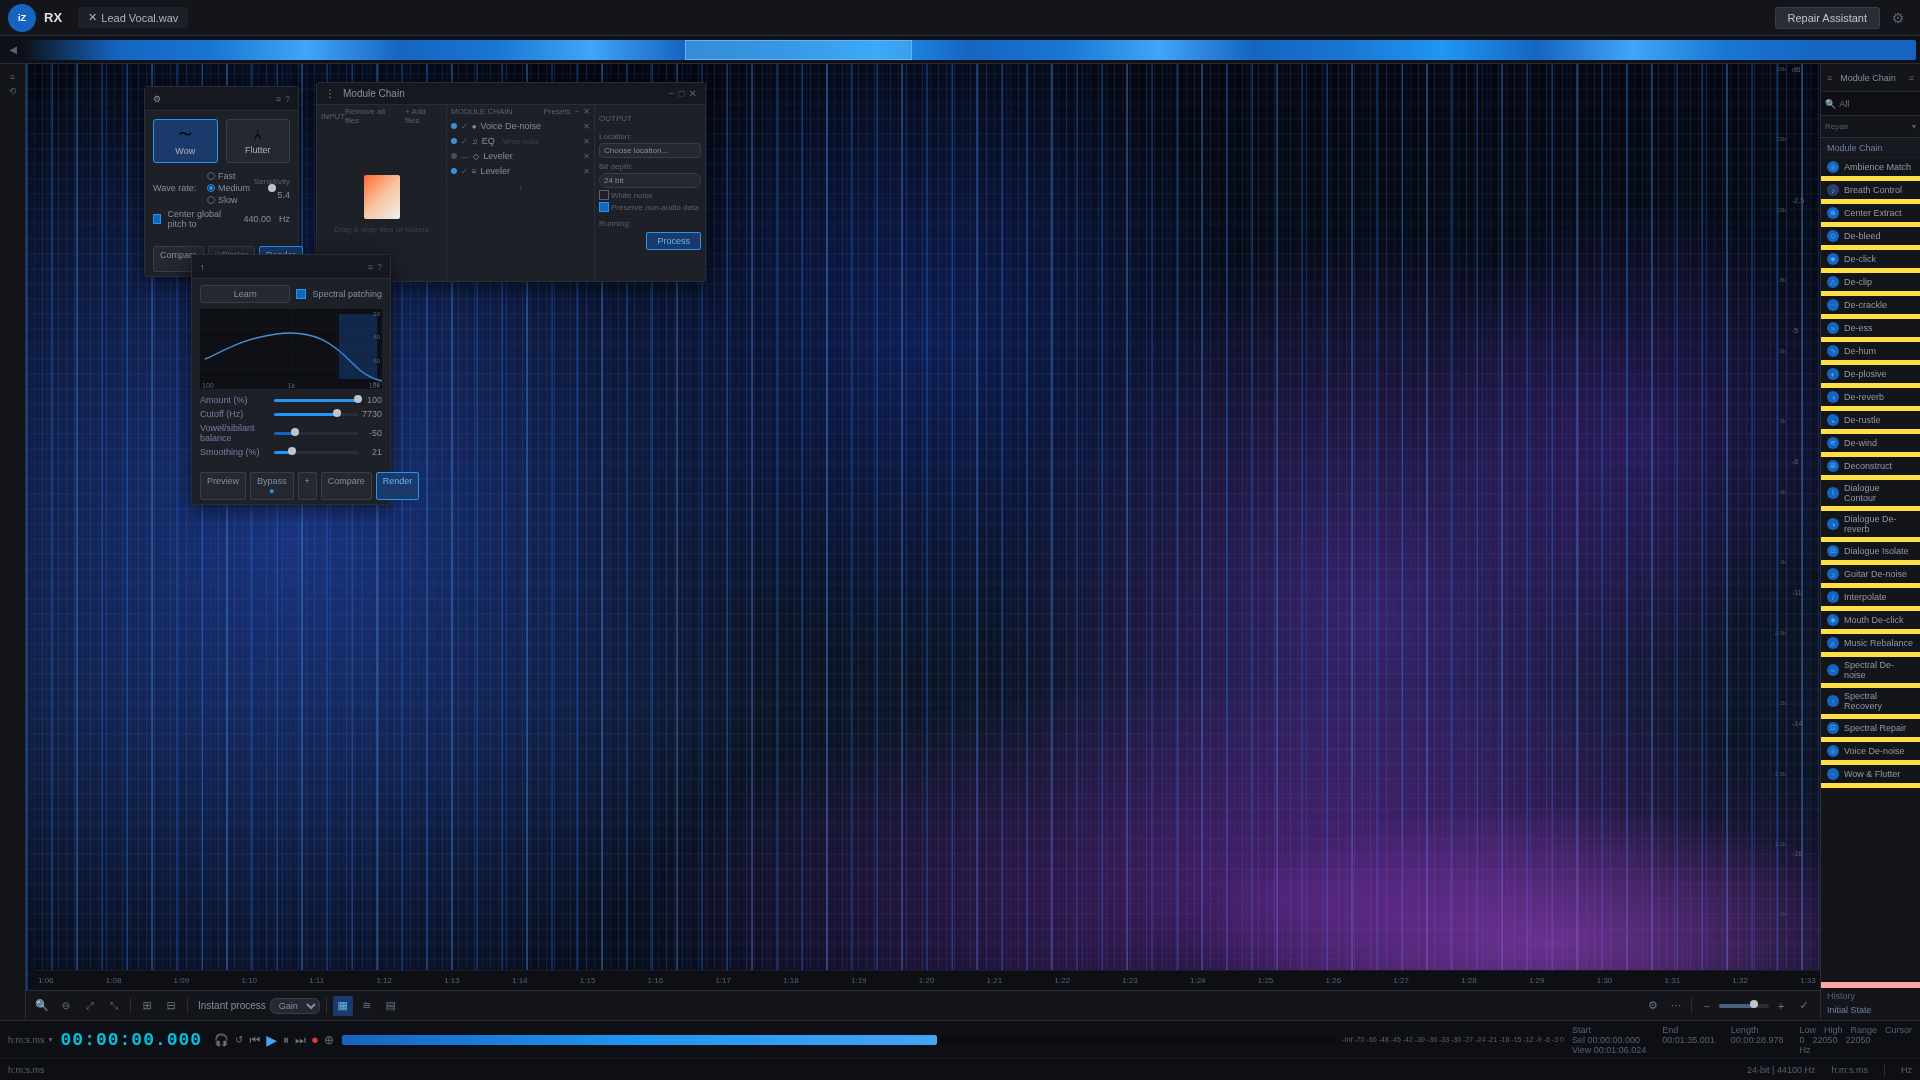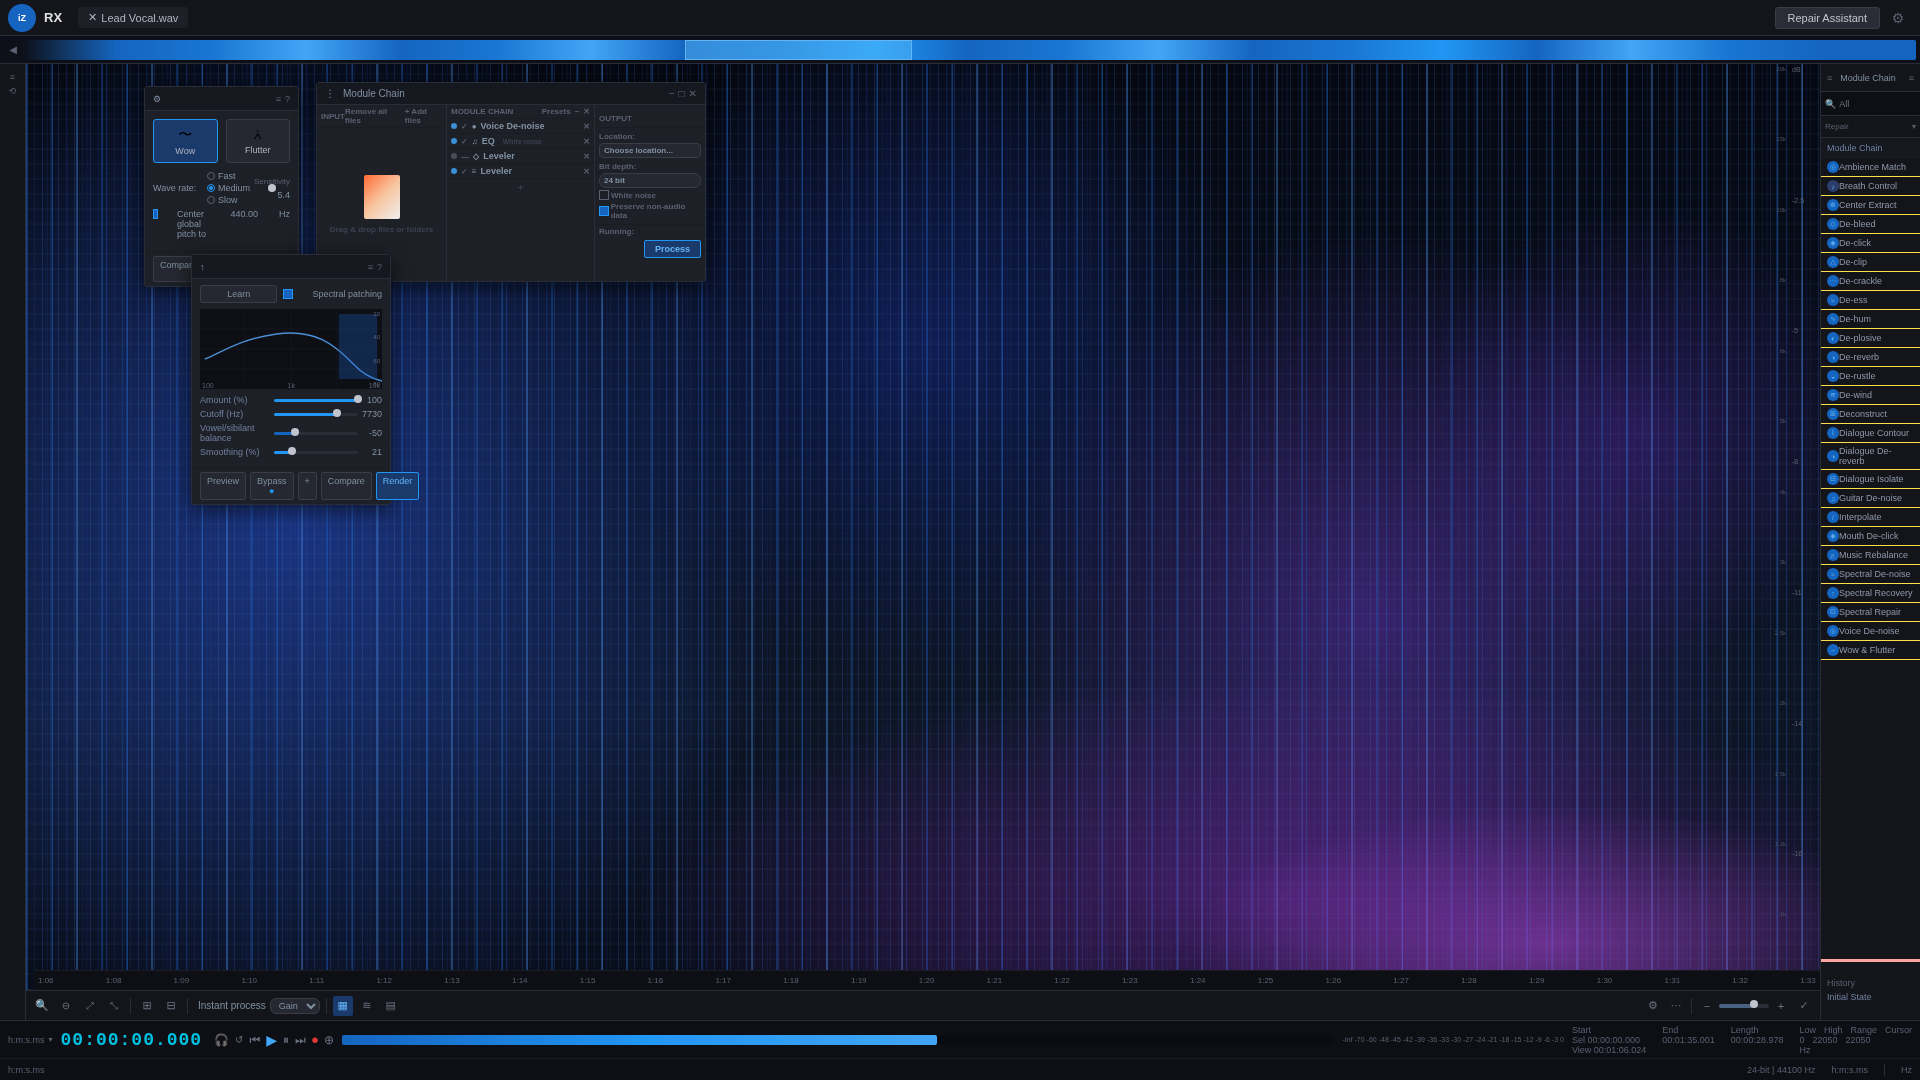--- a/index.html
+++ b/index.html
@@ -268,22 +268,22 @@
       transform: translateX(-50%);
     }
     .slider-value {
       font-size: 9px;
       color: #8090a0;
       min-width: 20px;
       text-align: right;
     }
     .checkbox-row {
       display: flex;
-      align-items: flex-start;
-      gap: 19px;
+      align-items: center;
+      gap: 6px;
       margin: 4px 0;
       font-size: 9px;
       color: #8090a0;
     }
     .checkbox {
       width: 10px;
       height: 10px;
       border: 1px solid #5a6070;
       background: transparent;
     }
@@ -327,21 +327,20 @@
       align-items: center;
       padding: 0 8px;
       border-bottom: 1px solid #2a2d35;
       font-size: 10px;
       color: #8090a0;
       gap: 8px;
     }
     .batch-body {
       display: flex;
       height: calc(100% - 22px);
-      font-weight: bold;
     }
     .batch-input {
       width: 130px;
       border-right: 1px solid #2a2d35;
       display: flex;
       flex-direction: column;
     }
     .batch-btn {
       font-size: 9px;
       color: #8090a0;
@@ -570,22 +569,23 @@
       overflow-y: auto;
       overflow-x: hidden;
     }
     .module-list-items::-webkit-scrollbar { width: 4px; }
     .module-list-items::-webkit-scrollbar-track { background: #0d0f15; }
     .module-list-items::-webkit-scrollbar-thumb { background: #2a2d35; }
     .module-item {
       display: flex;
       align-items: center;
       padding: 3px 6px;
+      gap: 5px;
       cursor: pointer;
-      border-bottom: 1px solid #fde047;
+      border-bottom: 5px solid #fde047;
     }
     .module-item-icon {
       width: 12px;
       height: 12px;
       border-radius: 50%;
       background: #1565c0;
       flex-shrink: 0;
       display: flex;
       align-items: center;
       justify-content: center;
@@ -1206,21 +1206,21 @@
         </div>
         <div class="module-item">
           <div class="module-item-icon">◎</div>
           <span class="module-item-label">Voice De-noise</span>
         </div>
         <div class="module-item">
           <div class="module-item-icon">~</div>
           <span class="module-item-label">Wow &amp; Flutter</span>
         </div>
       </div>
-      <div style="border-top:3px solid #fca5a5;padding:16px 6px">
+      <div style="border-top:6px solid #fca5a5;padding:3px 6px">
         <div class="history-label">History</div>
         <div class="history-item">Initial State</div>
       </div>
     </div>
   </div>
 
   <div class="transport-bar">
     <div style="display:flex;align-items:center;gap:4px;margin-right:8px">
       <span style="font-size:9px;color:#5a6070">h:m:s.ms</span>
       <span style="font-size:8px;color:#5a6070">▾</span>

